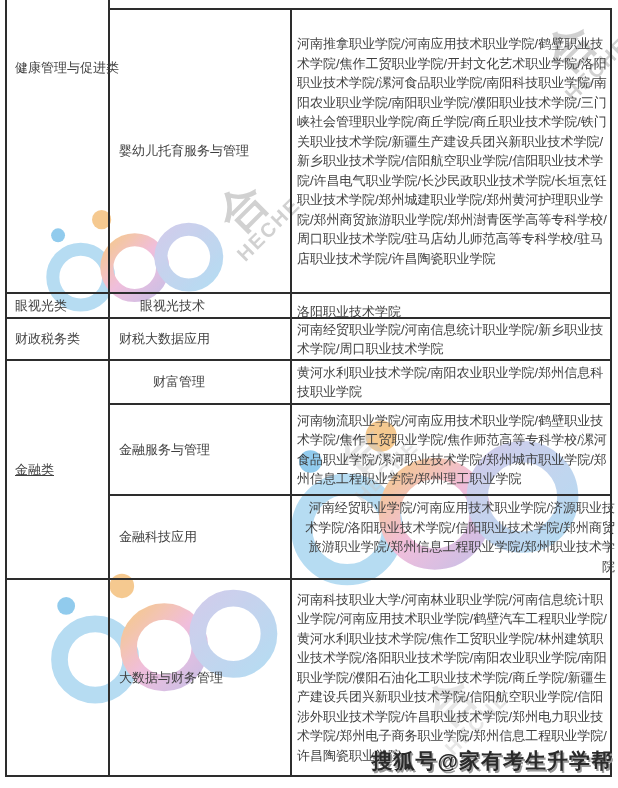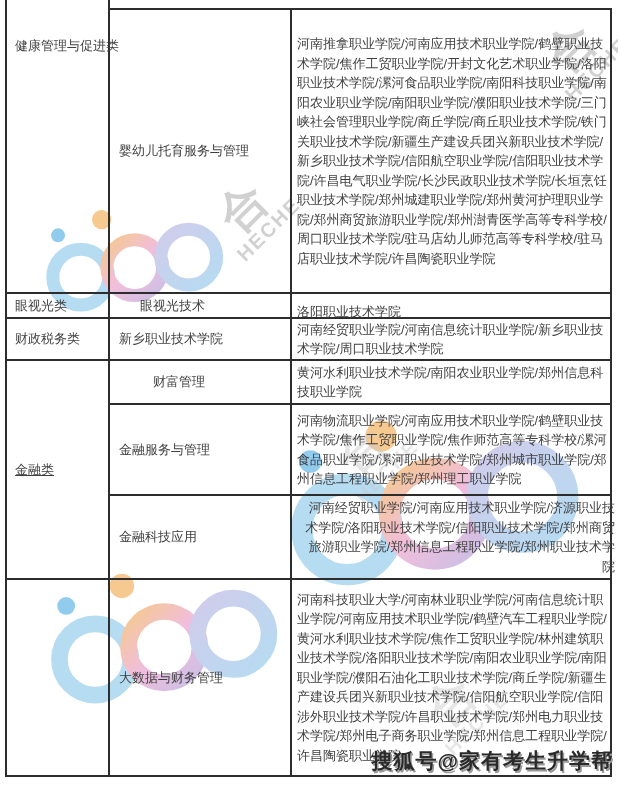--- a/index.html
+++ b/index.html
@@ -24,21 +24,21 @@
   
   .cell{
     position:absolute;z-index:3;display:flex;align-items:center;
     font-size:13px;line-height:19.5px;
   }
   .cell .txt{display:block;width:100%;}
   .cat{padding-left:8px;}
   .prog{padding-left:9px;}
   .sch{padding-left:5px;padding-right:3px;}
   .sch .txt{word-break:break-all;}
-  .cat-top{align-items:flex-start;padding-top:36px;}
+  .cat-top{align-items:flex-start;padding-top:58px;}
   
   .sohu{
     position:absolute;z-index:5;right:5px;top:747px;
     font-size:21px;font-weight:700;color:#2a2a2a;letter-spacing:1px;
     text-shadow:1.5px 1.5px 0 #9a9a9a;
     white-space:nowrap;
     margin-left:17px;
   }
 </style>
 </head>
@@ -128,21 +128,21 @@
     <span class="txt">眼视光技术</span>
   </div>
   <div class="cell sch" style="left:292px;top:294px;width:318px;height:36px;">
     <span class="txt">洛阳职业技术学院</span>
   </div>
 
   <div class="cell cat" style="left:7px;top:319px;width:101px;height:40px;">
     <span class="txt">财政税务类</span>
   </div>
   <div class="cell prog" style="left:110px;top:319px;width:180px;height:40px;">
-    <span class="txt">新乡职业技术学院</span>
+    <span class="txt">财税大数据应用</span>
   </div>
   <div class="cell sch" style="left:292px;top:319px;width:318px;height:40px;">
     <span class="txt">河南经贸职业学院/河南信息统计职业学院/新乡职业技术学院/周口职业技术学院</span>
   </div>
 
   <div class="cell cat" style="left:7px;top:361px;width:101px;height:217px;text-decoration:underline;">
     <span class="txt">金融类</span>
   </div>
   <div class="cell prog" style="left:110px;top:361px;width:180px;height:42px;padding-left:43px;">
     <span class="txt">财富管理</span>

